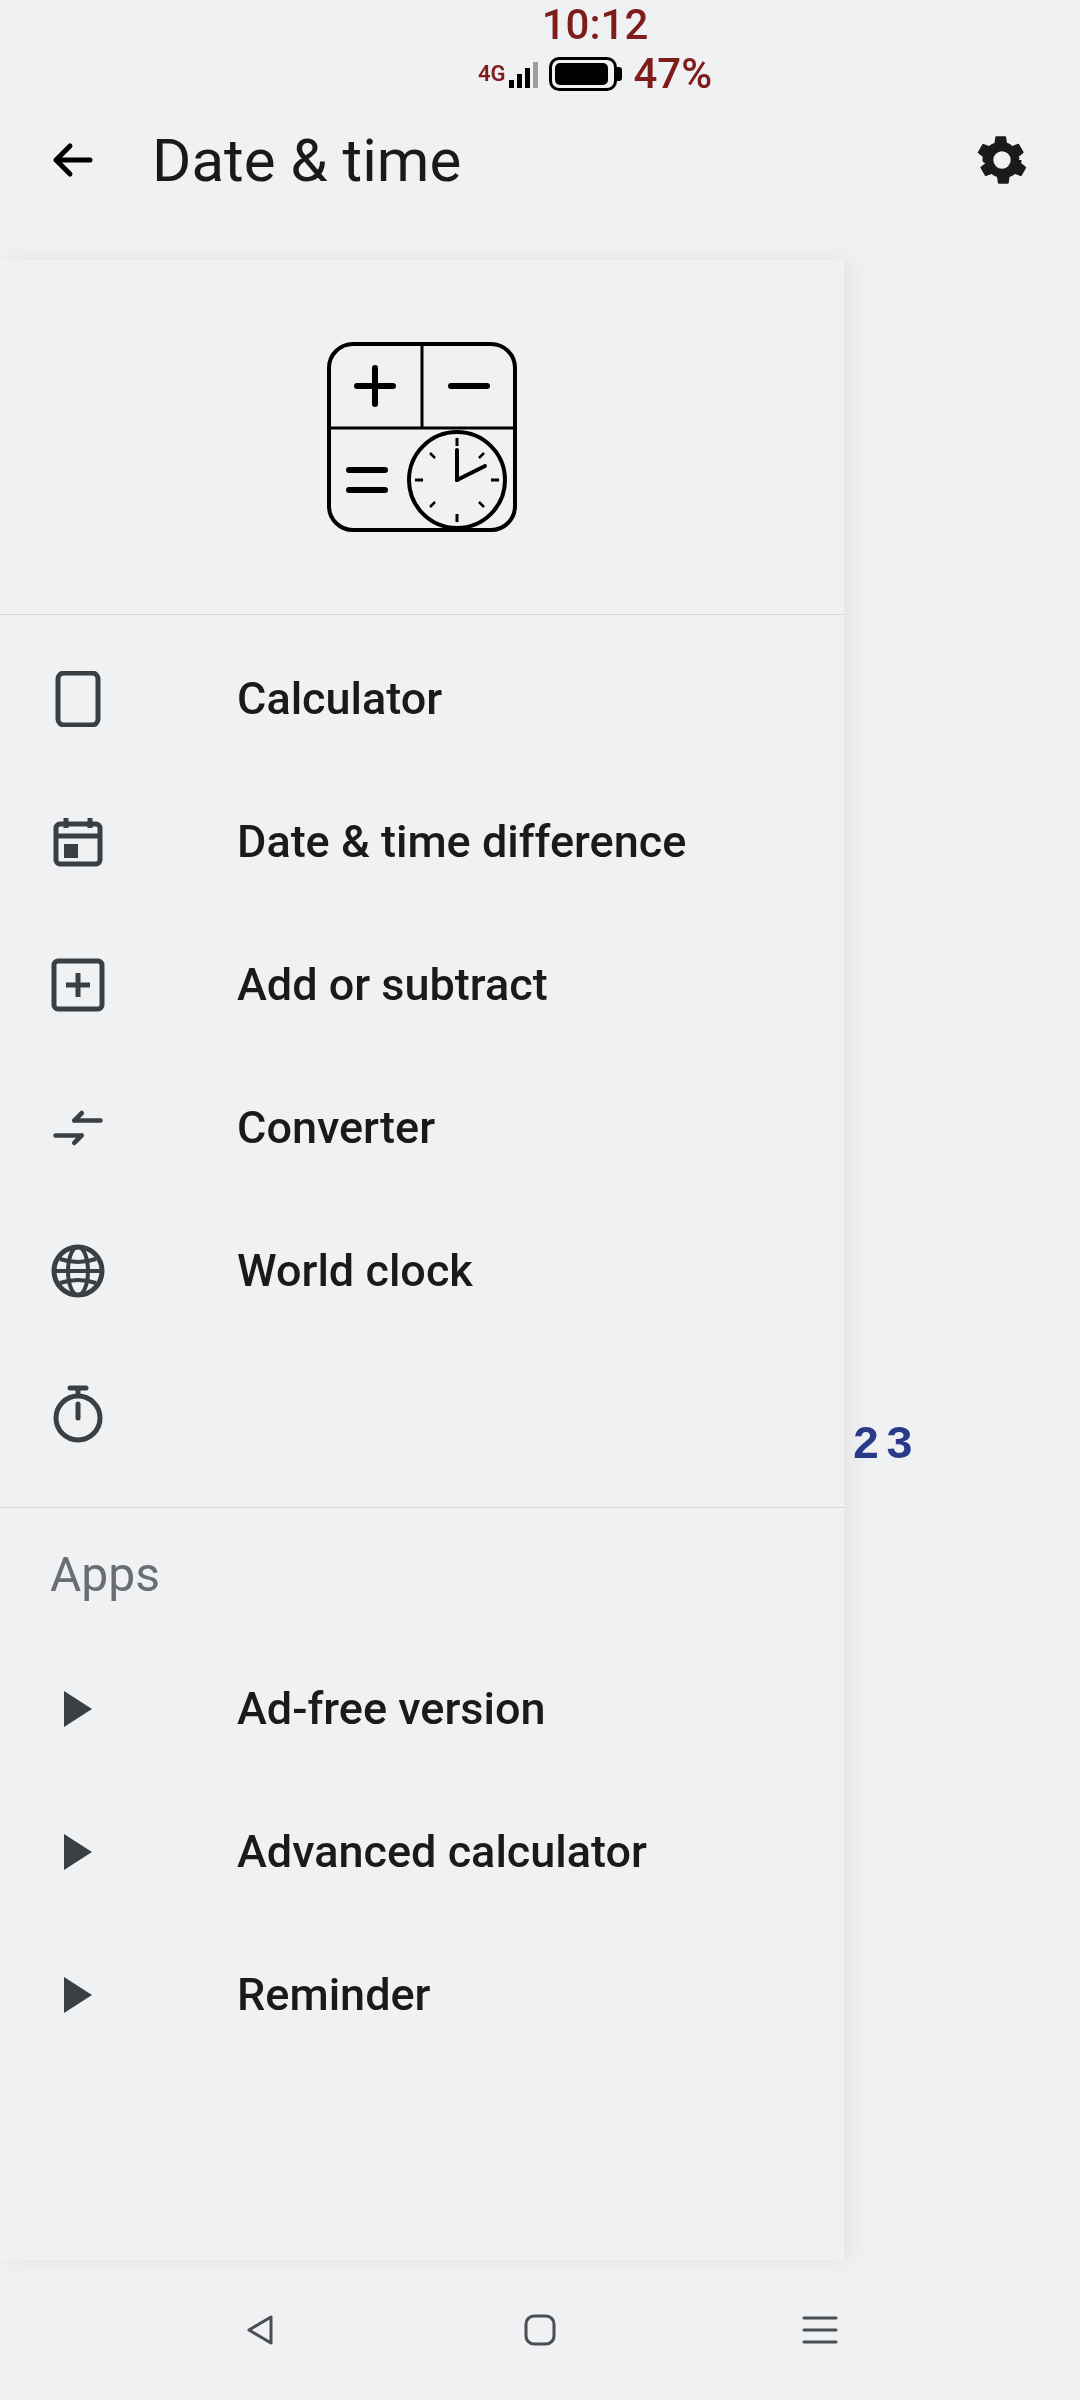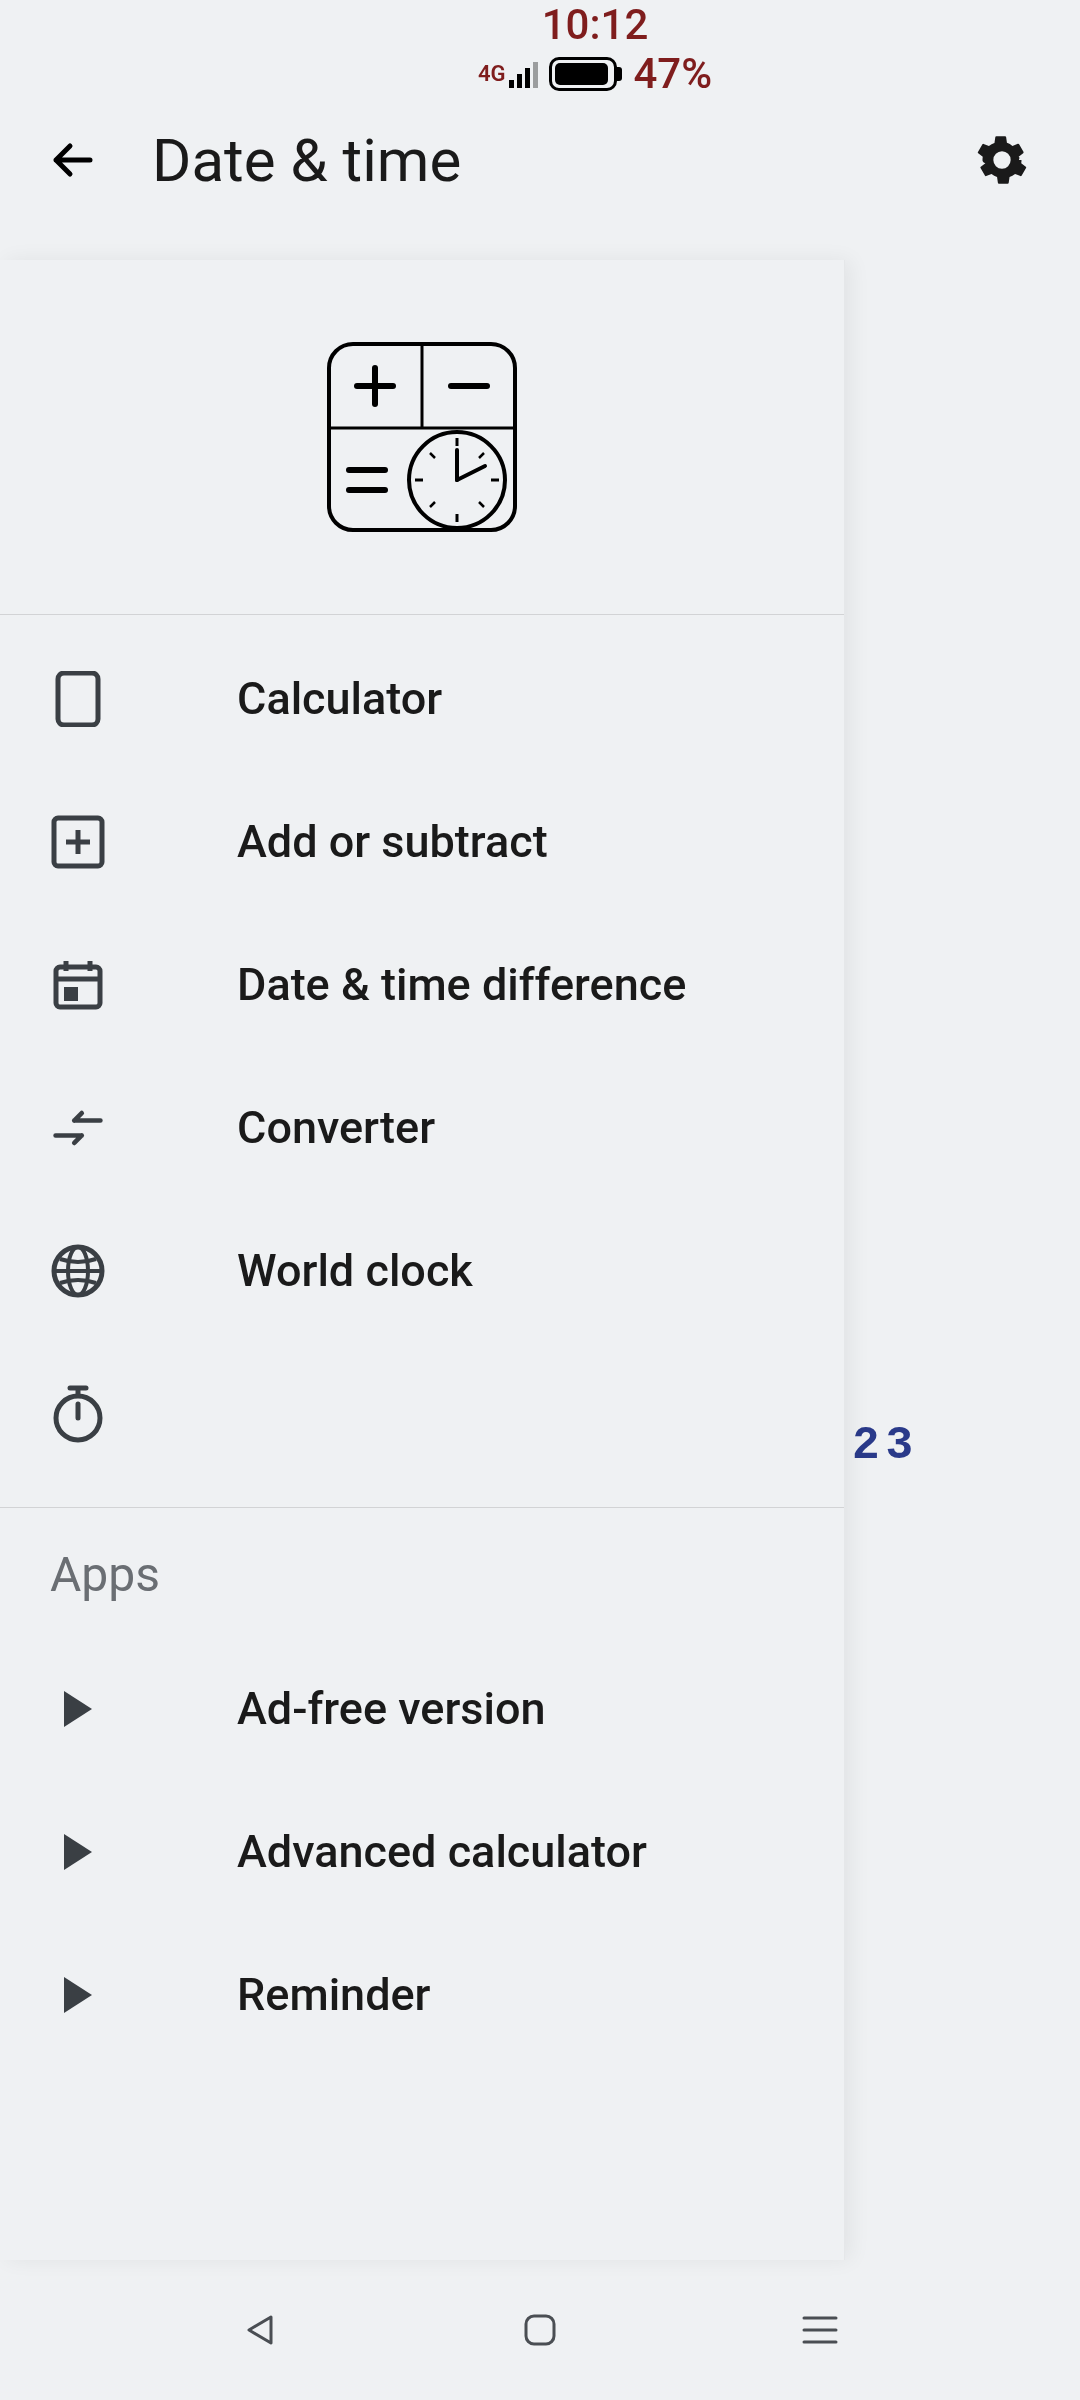--- a/index.html
+++ b/index.html
@@ -267,39 +267,39 @@
             <rect x="4" y="2" width="40" height="52" rx="6" fill="none" stroke="#3a3f44" stroke-width="5"></rect>
           </svg>
       </div>
       <span class="drawer-label">Calculator</span>
     </div>
 
 
     <div class="drawer-item">
       <div class="drawer-icon">
         <svg width="56" height="56" viewBox="0 0 56 56">
-            <rect x="4" y="4" width="48" height="48" rx="4" fill="none" stroke="#3a3f44" stroke-width="5"></rect>
-            <line x1="16" y1="28" x2="40" y2="28" stroke="#3a3f44" stroke-width="5"></line>
-            <line x1="28" y1="16" x2="28" y2="40" stroke="#3a3f44" stroke-width="5"></line>
-          </svg>
-      </div>
-      <span class="drawer-label">Add or subtract</span>
-    </div>
-
-    <div class="drawer-item">
-      <div class="drawer-icon">
-        <svg width="56" height="56" viewBox="0 0 56 56">
             <rect x="6" y="10" width="44" height="40" rx="4" fill="none" stroke="#3a3f44" stroke-width="5"></rect>
             <line x1="6" y1="22" x2="50" y2="22" stroke="#3a3f44" stroke-width="5"></line>
             <line x1="16" y1="4" x2="16" y2="14" stroke="#3a3f44" stroke-width="5"></line>
             <line x1="40" y1="4" x2="40" y2="14" stroke="#3a3f44" stroke-width="5"></line>
             <rect x="14" y="30" width="14" height="14" fill="#3a3f44"></rect>
           </svg>
       </div>
       <span class="drawer-label">Date &amp; time difference</span>
+    </div>
+
+    <div class="drawer-item">
+      <div class="drawer-icon">
+        <svg width="56" height="56" viewBox="0 0 56 56">
+            <rect x="4" y="4" width="48" height="48" rx="4" fill="none" stroke="#3a3f44" stroke-width="5"></rect>
+            <line x1="16" y1="28" x2="40" y2="28" stroke="#3a3f44" stroke-width="5"></line>
+            <line x1="28" y1="16" x2="28" y2="40" stroke="#3a3f44" stroke-width="5"></line>
+          </svg>
+      </div>
+      <span class="drawer-label">Add or subtract</span>
     </div>
 
     <div class="drawer-item">
       <div class="drawer-icon">
         <svg width="60" height="40" viewBox="0 0 60 40">
             <path d="M6 28 H34 M34 28 L26 36" stroke="#3a3f44" stroke-width="5" fill="none" stroke-linecap="round"></path>
             <path d="M54 12 H26 M26 12 L34 4" stroke="#3a3f44" stroke-width="5" fill="none" stroke-linecap="round"></path>
           </svg>
       </div>
       <span class="drawer-label">Converter</span>

